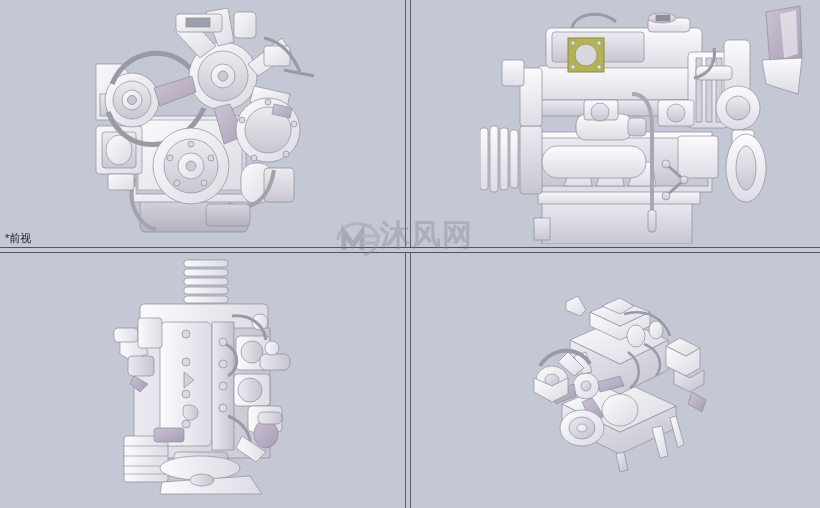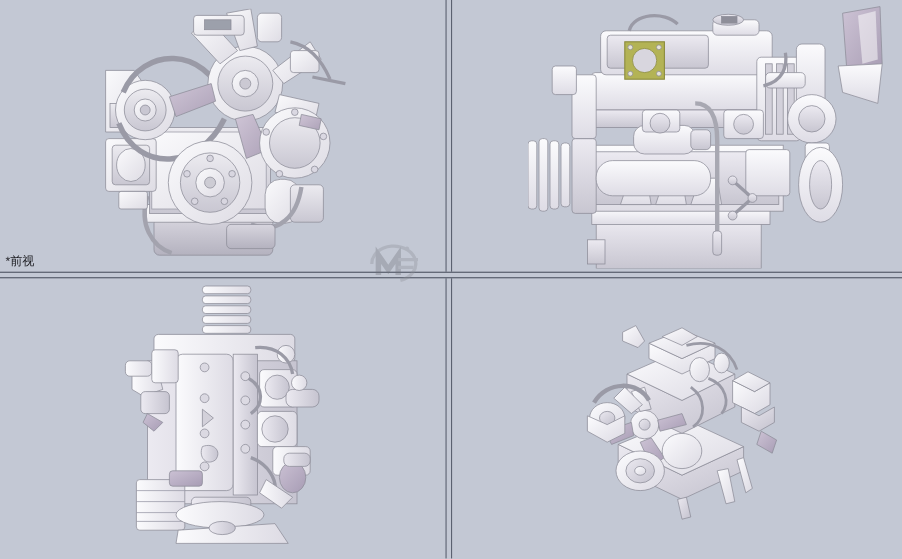--- a/index.html
+++ b/index.html
@@ -488,15 +488,16 @@
   <div class="divider-v"></div>
   <div class="divider-h"></div>
 
   <div id="watermark">
     <svg class="wm-logo" viewBox="0 0 56 40">
       <path d="M4 20 A 20 16 0 1 1 30 35" fill="none" stroke="#8d9097" stroke-width="3"></path>
       <path d="M10 30 L10 12 L19 25 L28 12 L28 30" fill="none" stroke="#6f727a" stroke-width="5" stroke-linejoin="miter"></path>
       <path d="M28 16 L46 16 M28 23 L42 23" stroke="#8d9097" stroke-width="3"></path>
       <circle cx="36" cy="6" r="2" fill="#8d9097"></circle>
     </svg>
+    <div class="wm-cn">沐风网</div>
   </div>
 
 </div>
 
 </body></html>

